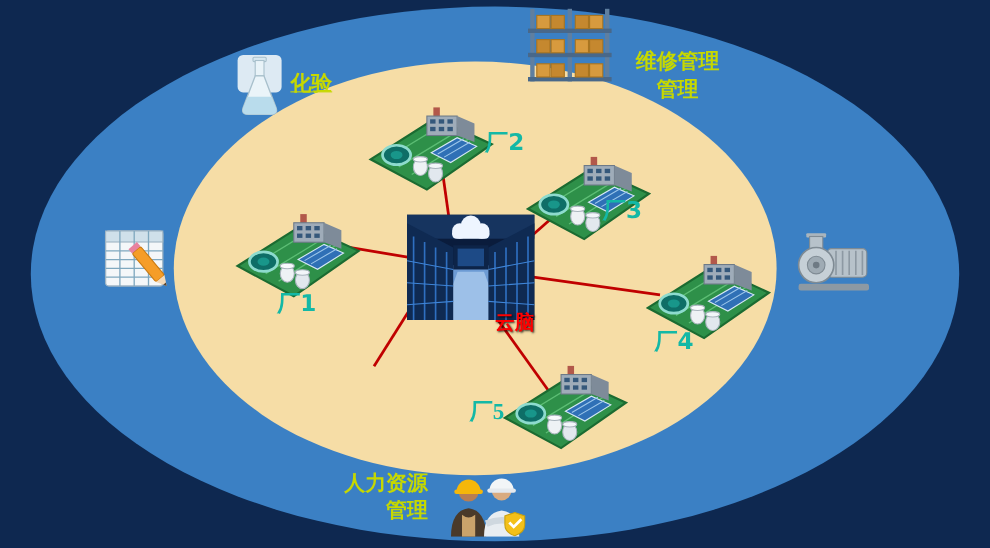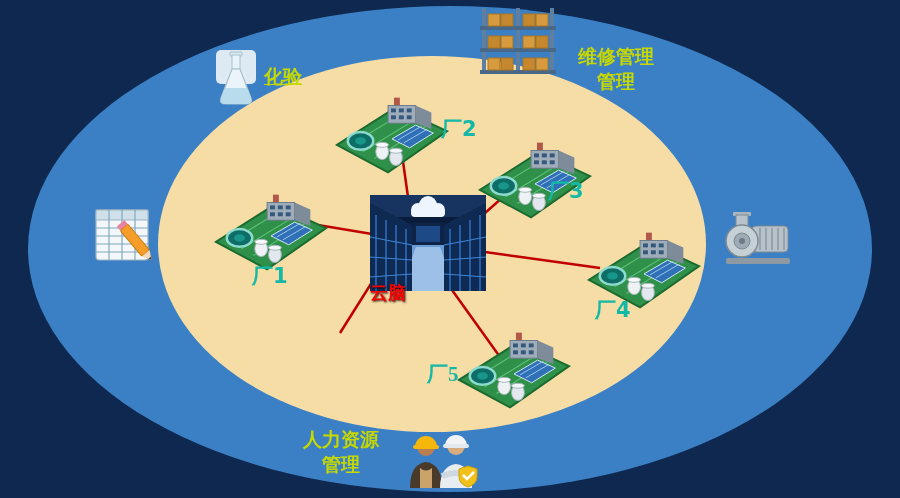--- a/index.html
+++ b/index.html
@@ -23,21 +23,21 @@
   .factory-label {
     position: absolute;
     font-size: 21px; font-weight: bold; color: #14b8a6;
     white-space: nowrap;
   }
 
   .center-hub { position: absolute; left: 370px; top: 195px; width: 116px; height: 96px; }
   .center-hub svg { width: 116px; height: 96px; display: block; }
   .hub-label {
     position: absolute; left: 370px; top: 281px; width: 116px;
-    text-align: left;
+    text-align: right;
     color: #ff0000; font-weight: bold; font-size: 18px;
     text-shadow: 1px 1px 2px rgba(0,0,0,0.85);
   }
 
   .service-label {
     position: absolute;
     color: #c6d800; font-weight: bold; font-size: 19px;
     white-space: pre-line; text-align: center; line-height: 1.3;
   }
   .service-icon { position: absolute; }
@@ -213,21 +213,21 @@
         <line x1="41" y1="4" x2="41" y2="54"></line>
     </g>
     <g transform="rotate(50 44 38)">
       <rect x="22" y="33" width="34" height="10" rx="2" fill="#f59d28" stroke="#c97a12" stroke-width="1"></rect>
       <polygon points="56,33 65,38 56,43" fill="#f3d9b8"></polygon>
       <polygon points="62,36.4 65,38 62,39.6" fill="#5a4632"></polygon>
       <rect x="17" y="33" width="5" height="10" fill="#e8829f"></rect>
     </g>
   </svg>
 
-  <div class="service-label" style="left:293px; top:427px; width:96px;">人力资源
+  <div class="service-label" style="left:293px; top:427px; width:96px;text-align:right;">人力资源
 管理</div>
   <svg class="service-icon" style="left:398px; top:422px; width:84px; height:66px;" viewBox="0 0 84 66">
     <path d="M12,66 Q12,42 28,40 Q44,42 44,66 Z" fill="#4a3a2a"></path>
     <path d="M22,46 Q28,51 34,46 L34,66 L22,66 Z" fill="#caa36b"></path>
     <circle cx="28" cy="25" r="9" fill="#b97e52"></circle>
     <path d="M17,25 a11,11 0 0 1 22,0 Z" fill="#f5b70a"></path>
     <rect x="15" y="23" width="26" height="4" rx="2" fill="#f5b70a"></rect>
     <path d="M42,66 Q42,44 58,42 Q74,44 74,66 Z" fill="#e8edf1"></path>
     <circle cx="58" cy="24" r="9" fill="#d9ab80"></circle>
     <path d="M47,24 a11,11 0 0 1 22,0 Z" fill="#f2f5f7"></path>

